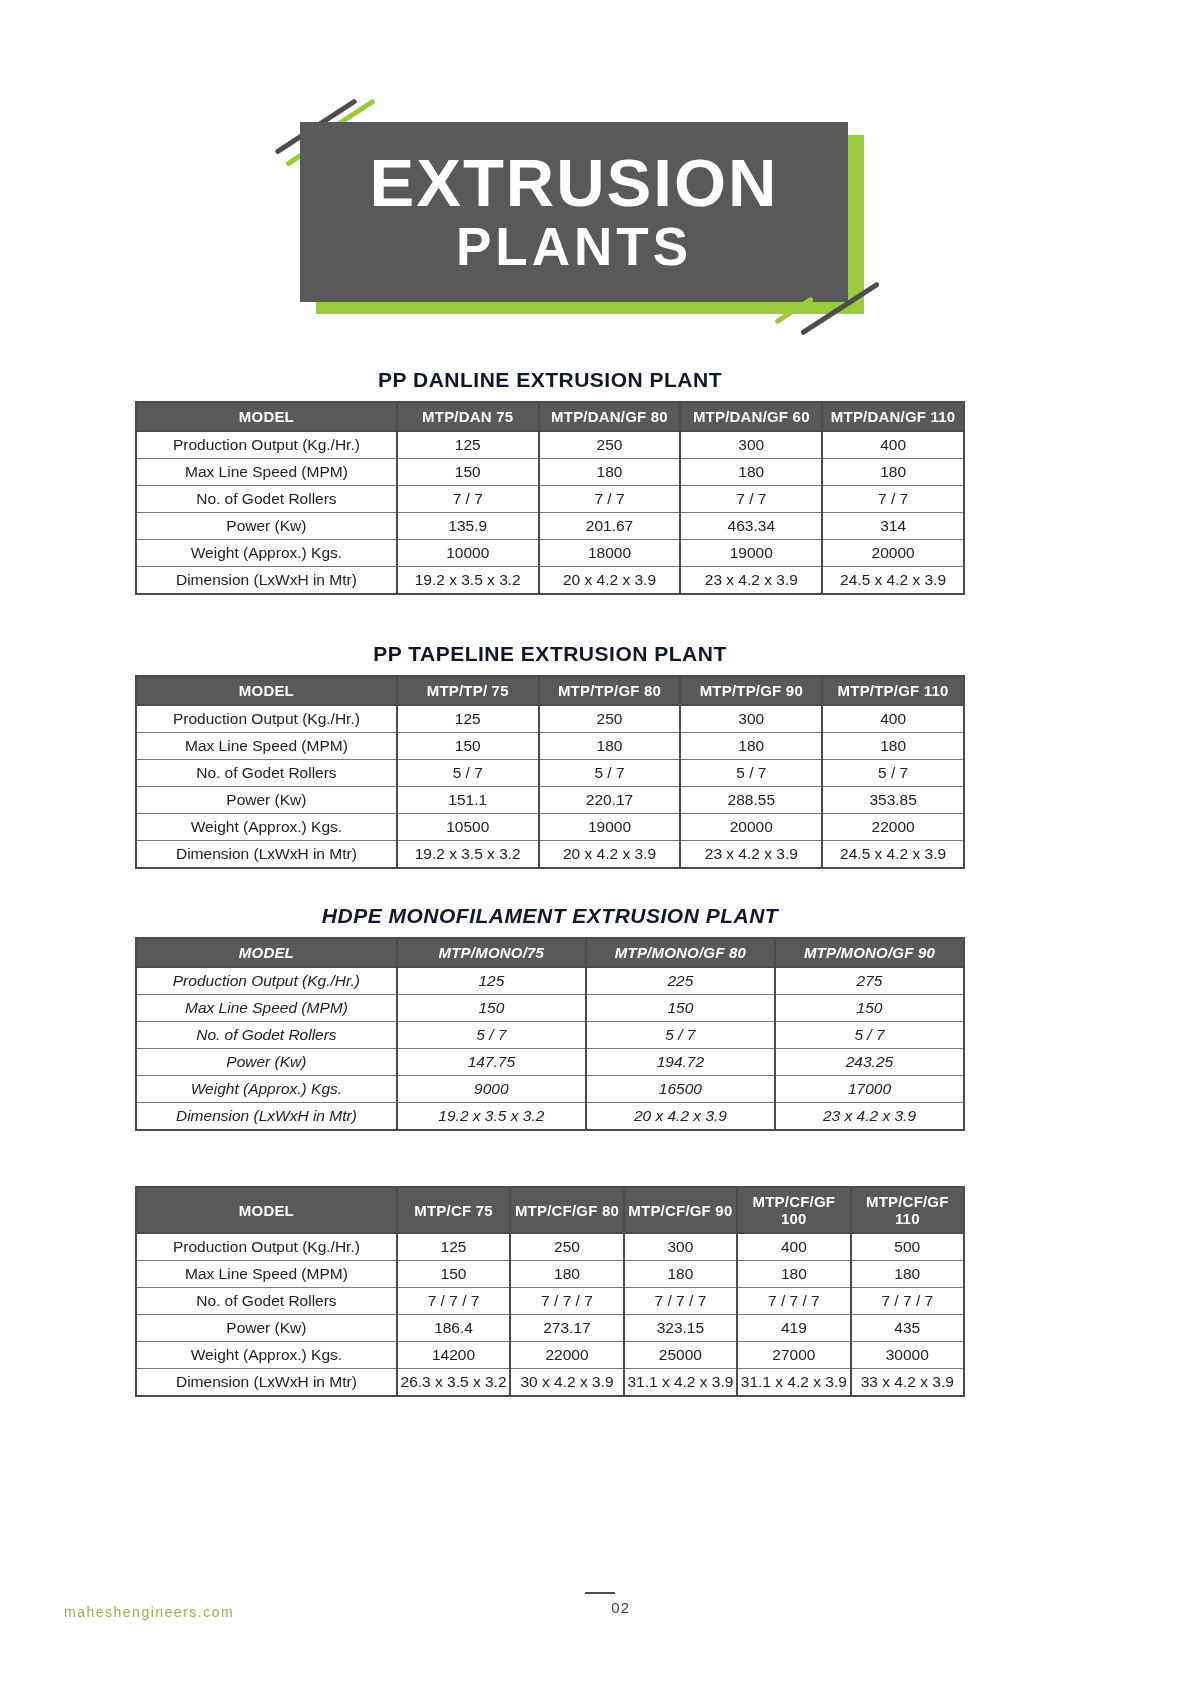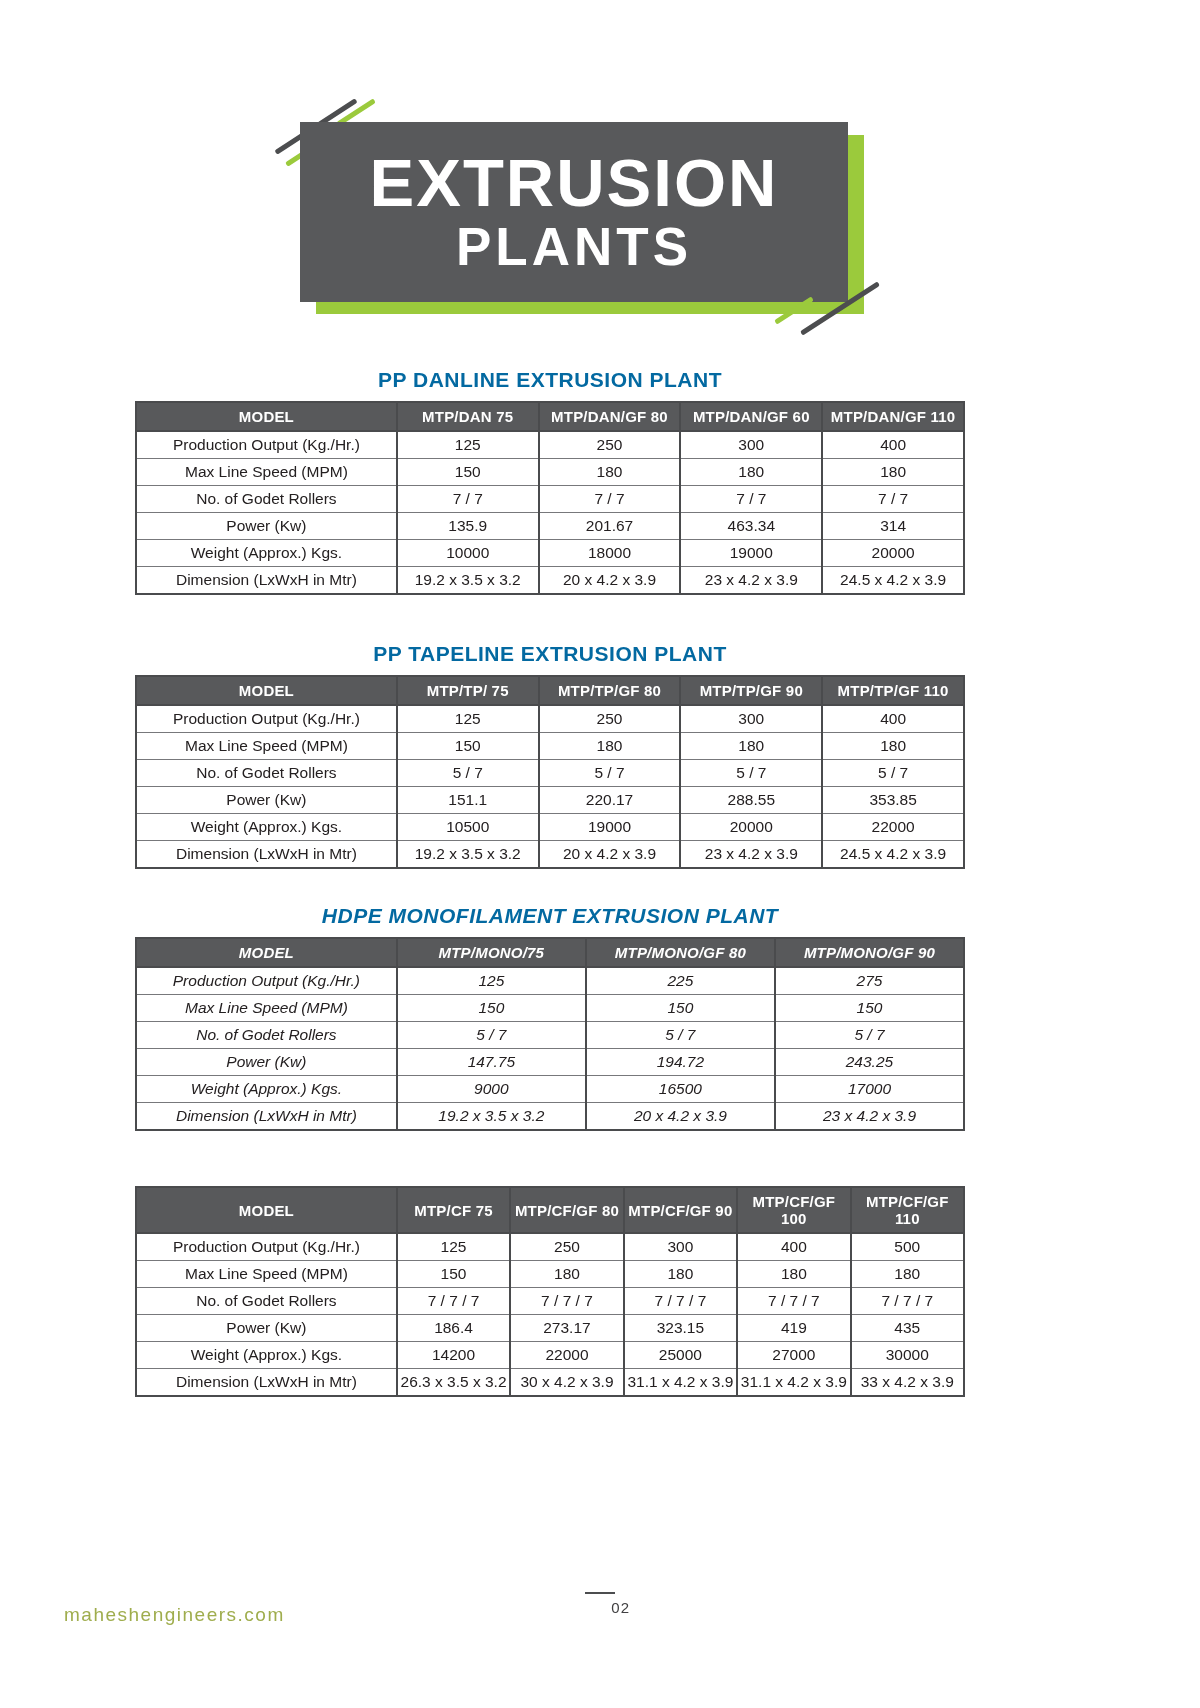--- a/index.html
+++ b/index.html
@@ -24,42 +24,42 @@
   }
   .deco{position:absolute;border-radius:2px;}
   .deco.d1{left:268px;top:88px;width:96px;height:5px;background:#4c4d4f;transform:rotate(-33deg);}
   .deco.d2{left:334px;top:74px;width:44px;height:5px;background:#9bca3c;transform:rotate(-33deg);}
   .deco.d3{left:284px;top:118px;width:30px;height:5px;background:#9bca3c;transform:rotate(-33deg);}
   .deco.d4{left:772px;top:272px;width:44px;height:5px;background:#9bca3c;transform:rotate(-33deg);}
   .deco.d5{left:794px;top:270px;width:92px;height:5px;background:#4c4d4f;transform:rotate(-33deg);}
   
   .section{position:absolute;left:135px;width:830px;}
   .section h2{
-    margin:0 0 9px 0;text-align:center;font-size:21px;font-weight:bold;color:#0369a1;
+    margin:0 0 9px 0;text-align:center;font-size:21px;font-weight:bold;color:#0f172a;
     letter-spacing:0.5px;
   }
   table.spec{
     width:100%;border-collapse:collapse;table-layout:fixed;
     border:2px solid #4a4b4d;
   }
   table.spec th{
     background:#58595b;color:#ffffff;font-size:15px;font-weight:bold;
     padding:5px 3px;border:2px solid #4a4b4d;letter-spacing:0.2px;
   }
   table.spec td{
     background:#ffffff;color:#242021;font-size:15.5px;text-align:center;
     padding:4px 2px;border-left:2px solid #4a4b4d;border-right:2px solid #4a4b4d;
     border-top:1px solid #77787b;border-bottom:1px solid #77787b;
     white-space:nowrap;overflow:hidden;
   }
   table.spec col.label-col{width:31.5%;}
   
   .footer{position:absolute;left:0;top:1592px;width:1200px;height:60px;}
   .website{
-    position:absolute;left:64px;top:12px;font-size:19px;letter-spacing:1.5px;
+    position:absolute;left:64px;top:12px;font-size:14px;letter-spacing:1.5px;
     color:#9fad4d;text-decoration:none;
   }
   .pageno{position:absolute;left:570px;top:0;width:60px;text-align:right;}
   .pageno .rule{width:30px;height:2px;background:#4c4d4f;margin:0 auto 5px auto;}
   .pageno .num{font-size:15px;color:#414042;letter-spacing:1px;}
 </style>
 </head>
 <body>
 
 <div class="page">

